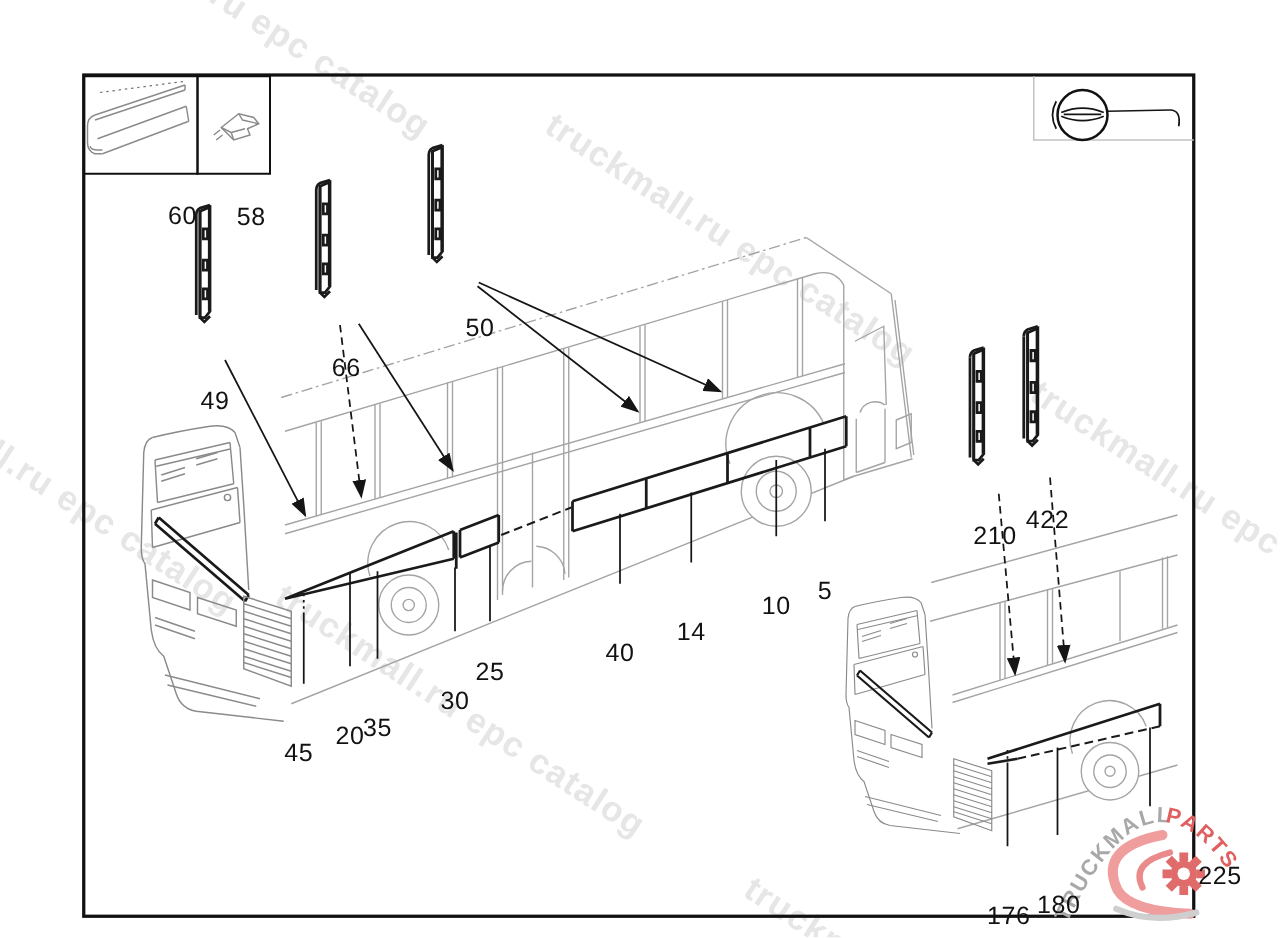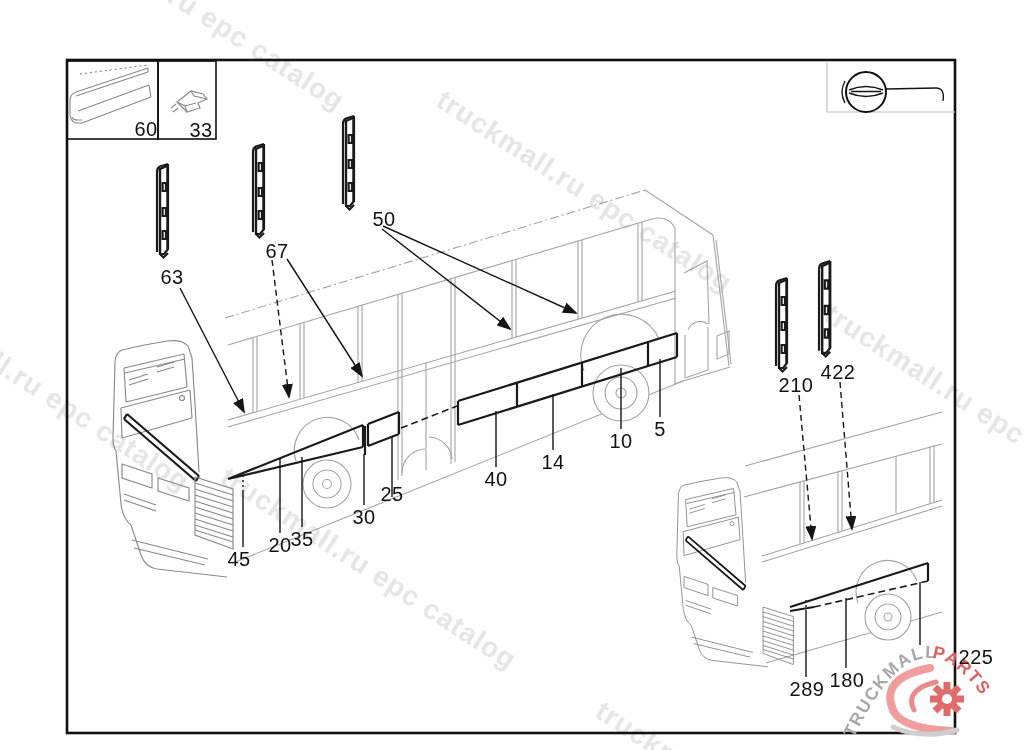--- a/index.html
+++ b/index.html
@@ -2,21 +2,21 @@
 <html><head>
 <meta charset="utf-8">
 <style>
   html,body{margin:0;padding:0;background:#fff;}
   .canvas{position:relative;width:1024px;height:750px;background:#fff;overflow:hidden;
           font-family:"Liberation Sans",sans-serif;}
   .wm{position:absolute;font:bold 28px "Liberation Sans",sans-serif;color:#e6e6e6;
       letter-spacing:1px;transform-origin:0 0;transform:rotate(33deg);white-space:nowrap;}
   .art{position:absolute;left:0;top:0;}
   .lbl{position:absolute;transform:translateX(-50%);font-size:20px;color:#121212;
-       letter-spacing:.5px;line-height:1;}
+       letter-spacing:.5px;line-height:1;margin-top:44px;}
   
   .g1{stroke:#a4a4a4;stroke-width:1.1;fill:none;}           
   .g2{stroke:#8a8a8a;stroke-width:1.15;fill:none;}          
   .gd{stroke:#777;stroke-width:1;fill:none;stroke-dasharray:2 3;}
   .bold{stroke:#1a1a1a;stroke-width:2.2;fill:none;}         
   .boldd{stroke:#1a1a1a;stroke-width:1.6;fill:none;stroke-dasharray:7 4;}
   .ldr{stroke:#151515;stroke-width:1.4;fill:none;}
   .ldrd{stroke:#151515;stroke-width:1.4;fill:none;stroke-dasharray:6 4;}
   .ldrdot{stroke:#151515;stroke-width:1.4;fill:none;stroke-dasharray:2 3;}
   .frame{stroke:#111;fill:none;}
@@ -205,31 +205,31 @@
     </g>
     <text font-family="Liberation Sans, sans-serif" font-size="17.5" font-weight="bold" letter-spacing="1.5">
       <textPath href="#logoArc" startOffset="4" fill="#a8a8a8">TRUCKMALL</textPath>
     </text>
     <text font-family="Liberation Sans, sans-serif" font-size="17.5" font-weight="bold" letter-spacing="1.5">
       <textPath href="#logoArc" startOffset="122" fill="#e05f5f">PARTS</textPath>
     </text>
   </svg>
 
   <span class="lbl" style="left:146px;top:119px">60</span>
-  <span class="lbl" style="left:201px;top:120px">33</span>
-  <span class="lbl" style="left:172px;top:267px">63</span>
-  <span class="lbl" style="left:277px;top:241px">67</span>
+  <span class="lbl" style="left:201px;top:120px">58</span>
+  <span class="lbl" style="left:172px;top:267px">49</span>
+  <span class="lbl" style="left:277px;top:241px">66</span>
   <span class="lbl" style="left:384px;top:209px">50</span>
   <span class="lbl" style="left:239px;top:549px">45</span>
   <span class="lbl" style="left:280px;top:535px">20</span>
   <span class="lbl" style="left:302px;top:529px">35</span>
   <span class="lbl" style="left:364px;top:507px">30</span>
   <span class="lbl" style="left:392px;top:484px">25</span>
   <span class="lbl" style="left:496px;top:469px">40</span>
   <span class="lbl" style="left:553px;top:452px">14</span>
   <span class="lbl" style="left:621px;top:431px">10</span>
   <span class="lbl" style="left:660px;top:419px">5</span>
   <span class="lbl" style="left:796px;top:375px">210</span>
   <span class="lbl" style="left:838px;top:362px">422</span>
-  <span class="lbl" style="left:807px;top:679px">289</span>
+  <span class="lbl" style="left:807px;top:679px">176</span>
   <span class="lbl" style="left:847px;top:670px">180</span>
   <span class="lbl" style="left:976px;top:647px">225</span>
 </div>
 
 </body></html>

